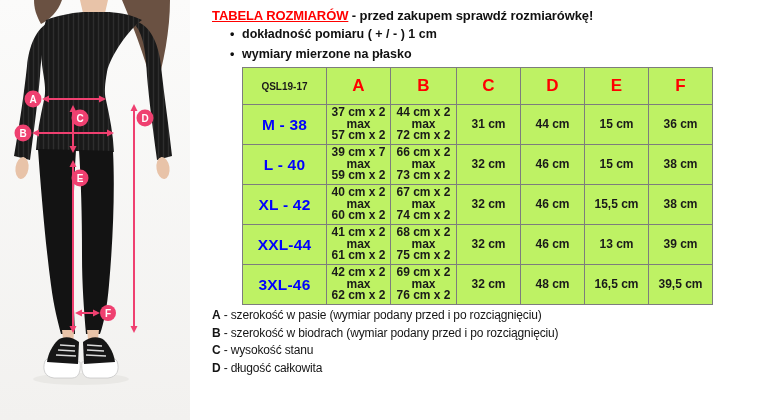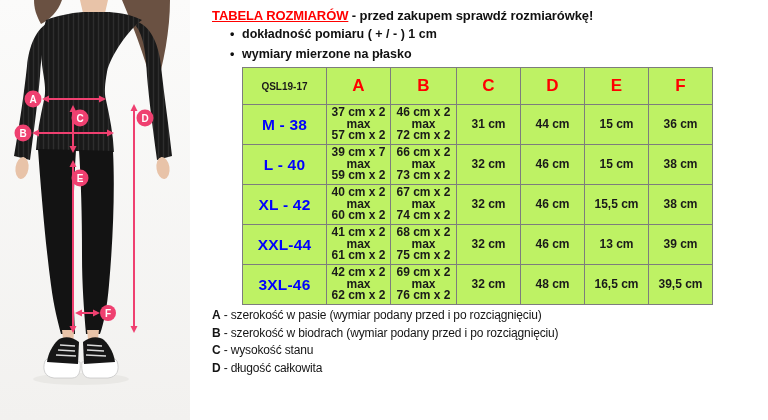--- a/index.html
+++ b/index.html
@@ -197,21 +197,21 @@
       </thead>
       <tbody>
         <tr>
           <td class="size-label">M - 38</td>
           <td class="val">
             <div>37 cm x 2</div>
             <div>max</div>
             <div>57 cm x 2</div>
           </td>
           <td class="val">
-            <div>46 cm x 2</div>
+            <div>44 cm x 2</div>
             <div>max</div>
             <div>72 cm x 2</div>
           </td>
           <td class="val">31 cm</td>
           <td class="val">44 cm</td>
           <td class="val">15 cm</td>
           <td class="val">36 cm</td>
         </tr>
         <tr>
           <td class="size-label">L - 40</td>

